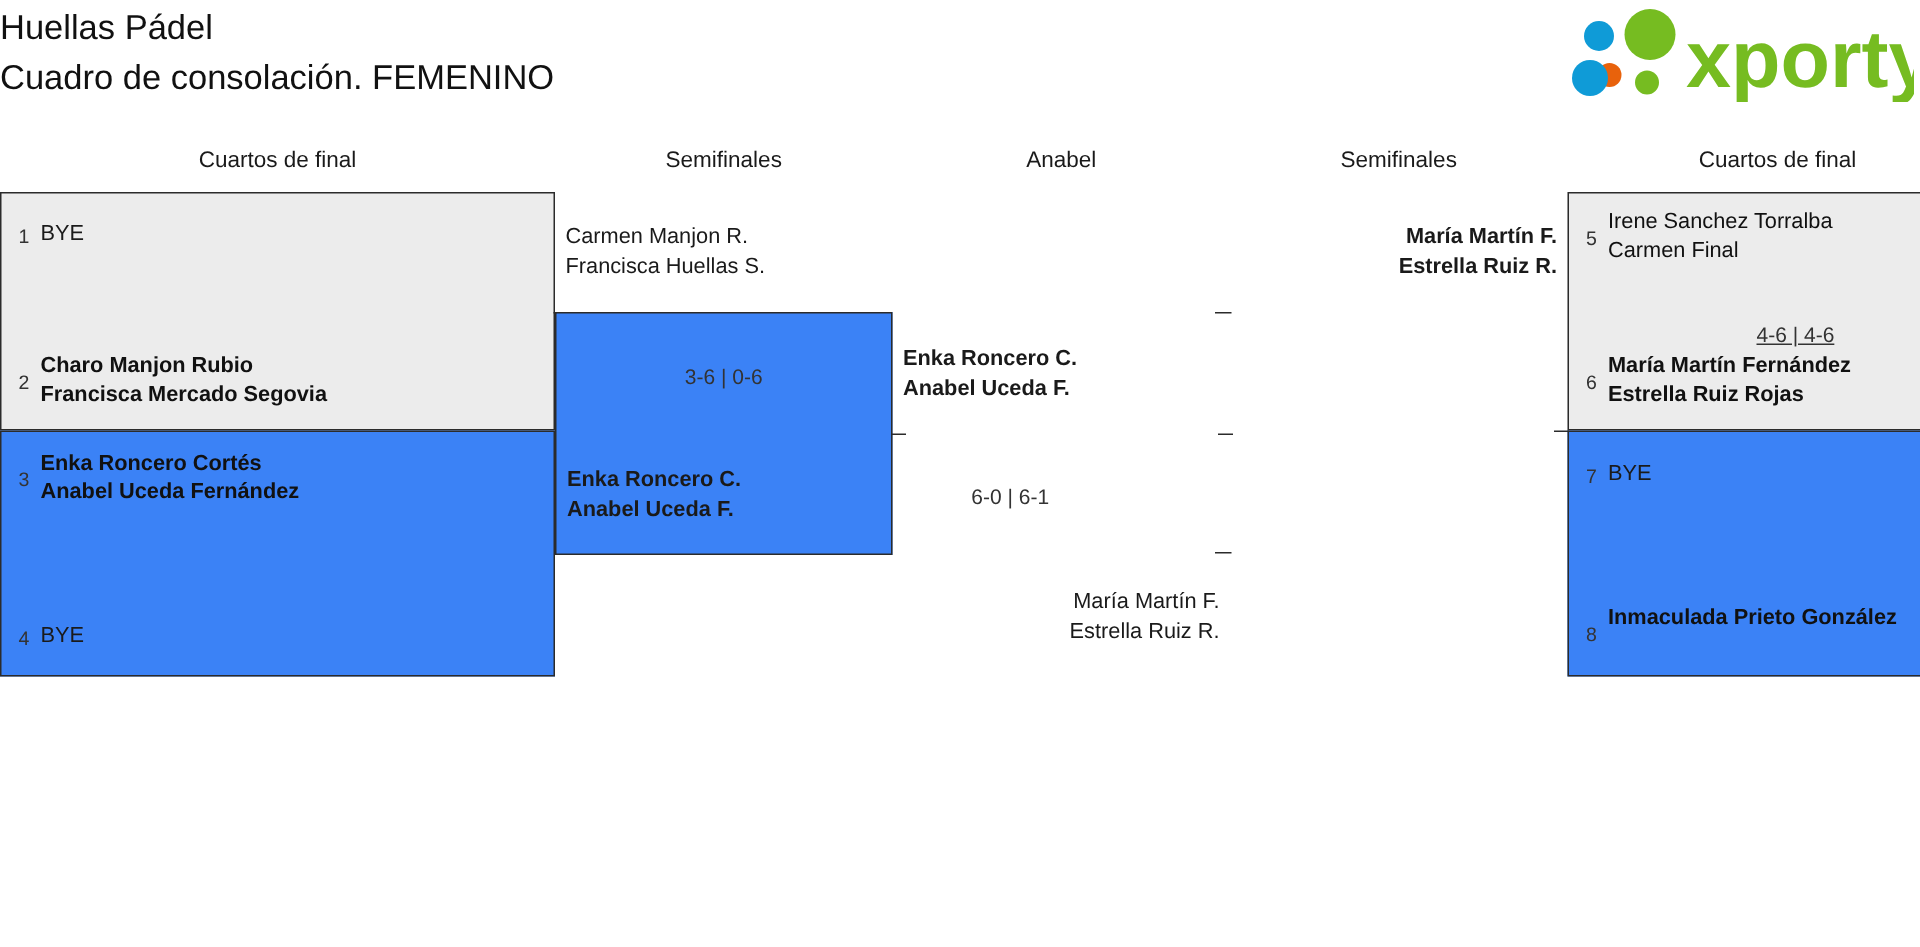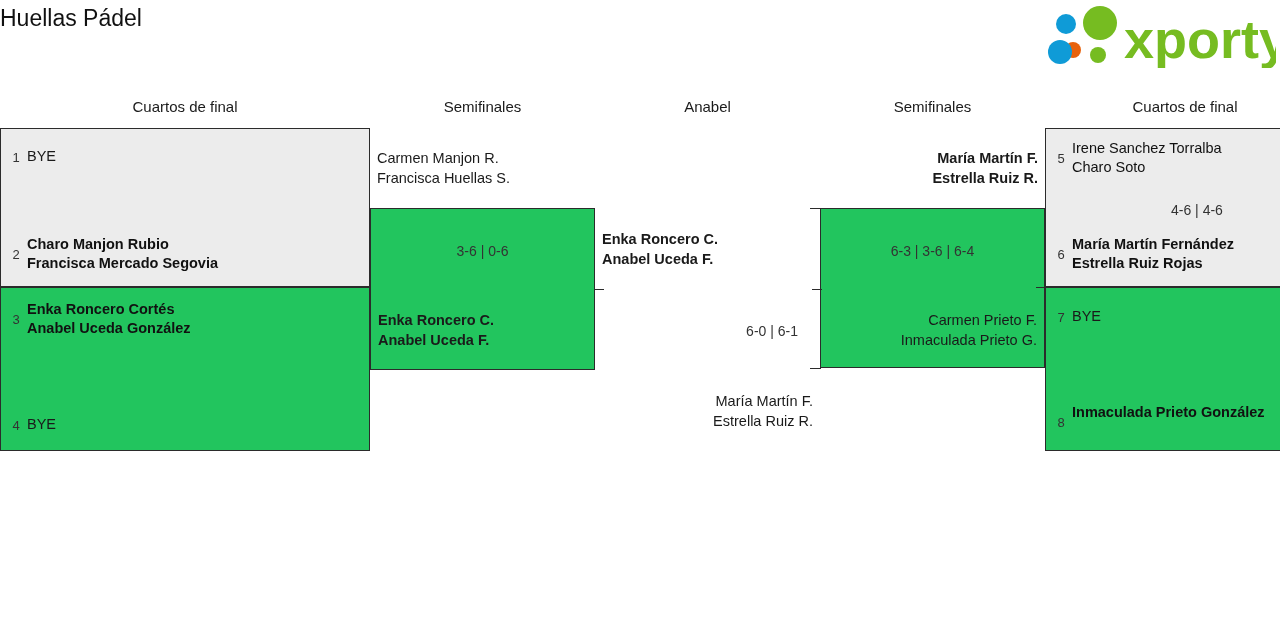--- a/index.html
+++ b/index.html
@@ -20,21 +20,21 @@
   .logo svg { display: block; }
 
   
   .round-head {
     position: absolute; top: 96px;
     font-size: 15px; line-height: 22px; font-weight: 400; color: #1a1a1a;
     text-align: center; white-space: nowrap;
   }
 
   
-  .mbox { position: absolute; border: 1px solid #2b2b2b; background: #22c55e; }
+  .mbox { position: absolute; border: 1px solid #2b2b2b; background: #3b82f6; }
   .mbox.shaded { background: #ececec; }
 
   .slot { position: absolute; display: flex; align-items: flex-start; }
   .seed {
     font-size: 13px; color: #333; width: 22px; flex: 0 0 22px;
     text-align: center; line-height: 19px; padding-top: 1px;
   }
   .names { font-size: 14.5px; line-height: 19px; color: #111; white-space: nowrap; }
   .names.win { font-weight: bold; }
   .names.bye { font-size: 14.5px; color: #1a1a1a; }
@@ -50,20 +50,21 @@
 
   .conn { position: absolute; background: #2b2b2b; }
 </style>
 </head>
 <body>
 
 <div id="root">
 
   <div class="title-block">
     <div class="title-line">Huellas Pádel</div>
+    <div class="title-line">Cuadro de consolación. FEMENINO</div>
   </div>
 
   <div class="logo">
     <svg width="230" height="62" viewBox="0 0 230 62" xmlns="http://www.w3.org/2000/svg">
       <g>
         <circle cx="20" cy="18" r="10" fill="#0f9bd7"></circle>
         <circle cx="54" cy="17" r="17" fill="#76bc21"></circle>
         <circle cx="27" cy="44" r="8" fill="#e8620c"></circle>
         <circle cx="14" cy="46" r="12" fill="#0f9bd7"></circle>
         <circle cx="52" cy="49" r="8" fill="#76bc21"></circle>
@@ -91,21 +92,21 @@
         <span class="names win" style="display:block;">Francisca Mercado Segovia</span>
       </span>
     </div>
   </div>
 
   <div class="mbox" style="left:0px; top:287px; width:370px; height:164px;">
     <div class="slot" style="left:4px; top:12px;">
       <span class="seed" style="padding-top:10px;">3</span>
       <span>
         <span class="names win" style="display:block;">Enka Roncero Cortés</span>
-        <span class="names win" style="display:block;">Anabel Uceda González</span>
+        <span class="names win" style="display:block;">Anabel Uceda Fernández</span>
       </span>
     </div>
     <div class="score" style="right:14px; top:68px;"></div>
     <div class="slot" style="left:4px; top:127px;">
       <span class="seed">4</span>
       <span class="names bye">BYE</span>
     </div>
   </div>
 
   <div class="ptext" style="left:377px; top:149px;">
@@ -119,49 +120,42 @@
       <span style="display:block;">Enka Roncero C.</span>
       <span style="display:block;">Anabel Uceda F.</span>
     </div>
   </div>
 
   <div class="ptext win" style="left:602px; top:230px;">
     <span style="display:block;">Enka Roncero C.</span>
     <span style="display:block;">Anabel Uceda F.</span>
   </div>
 
-  <div class="score" style="left:573px; width:225px; top:321px; text-align:right;">6-0 | 6-1</div>
+  <div class="score" style="left:561px; width:225px; top:321px; text-align:center;">6-0 | 6-1</div>
 
   <div class="ptext right" style="left:595px; width:218px; top:392px;">
     <span style="display:block;">María Martín F.</span>
     <span style="display:block;">Estrella Ruiz R.</span>
   </div>
 
   <div class="ptext right win" style="left:820px; width:218px; top:149px;">
     <span style="display:block;">María Martín F.</span>
     <span style="display:block;">Estrella Ruiz R.</span>
   </div>
 
-  <div class="mbox" style="left:820px; top:208px; width:225px; height:160px;">
-    <div class="score" style="left:0; right:0; top:32px; text-align:center;">6-3 | 3-6 | 6-4</div>
-    <div class="ptext right" style="right:7px; top:102px;">
-      <span style="display:block;">Carmen Prieto F.</span>
-      <span style="display:block;">Inmaculada Prieto G.</span>
-    </div>
-  </div>
 
   <div class="mbox shaded" style="left:1045px; top:128px; width:280px; height:159px;">
     <div class="slot" style="left:4px; top:10px;">
       <span class="seed" style="padding-top:10px;">5</span>
       <span>
         <span class="names" style="display:block;">Irene Sanchez Torralba</span>
-        <span class="names" style="display:block;">Charo Soto</span>
+        <span class="names" style="display:block;">Carmen Final</span>
       </span>
     </div>
-    <div class="score" style="left:125px; top:71px;">4-6 | 4-6</div>
+    <div class="score" style="left:125px; top:84px;text-decoration:underline;">4-6 | 4-6</div>
     <div class="slot" style="left:4px; top:106px;">
       <span class="seed" style="padding-top:10px;">6</span>
       <span>
         <span class="names win" style="display:block;">María Martín Fernández</span>
         <span class="names win" style="display:block;">Estrella Ruiz Rojas</span>
       </span>
     </div>
   </div>
 
   <div class="mbox" style="left:1045px; top:287px; width:280px; height:164px;">

